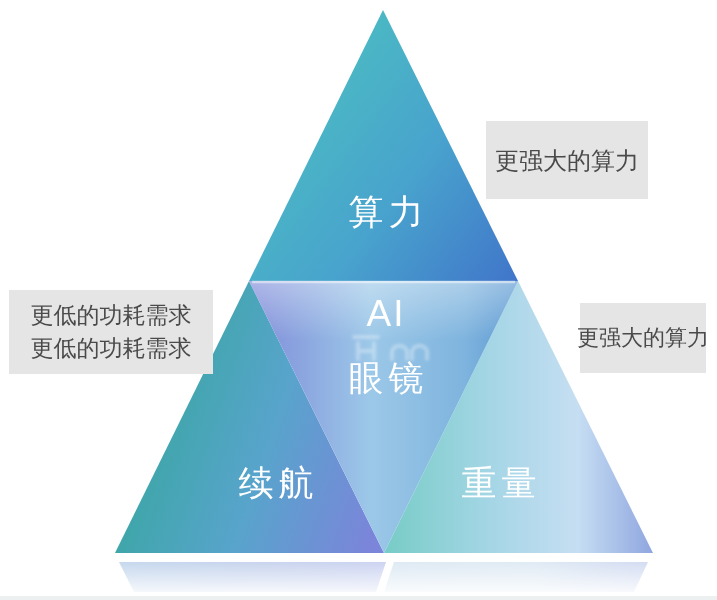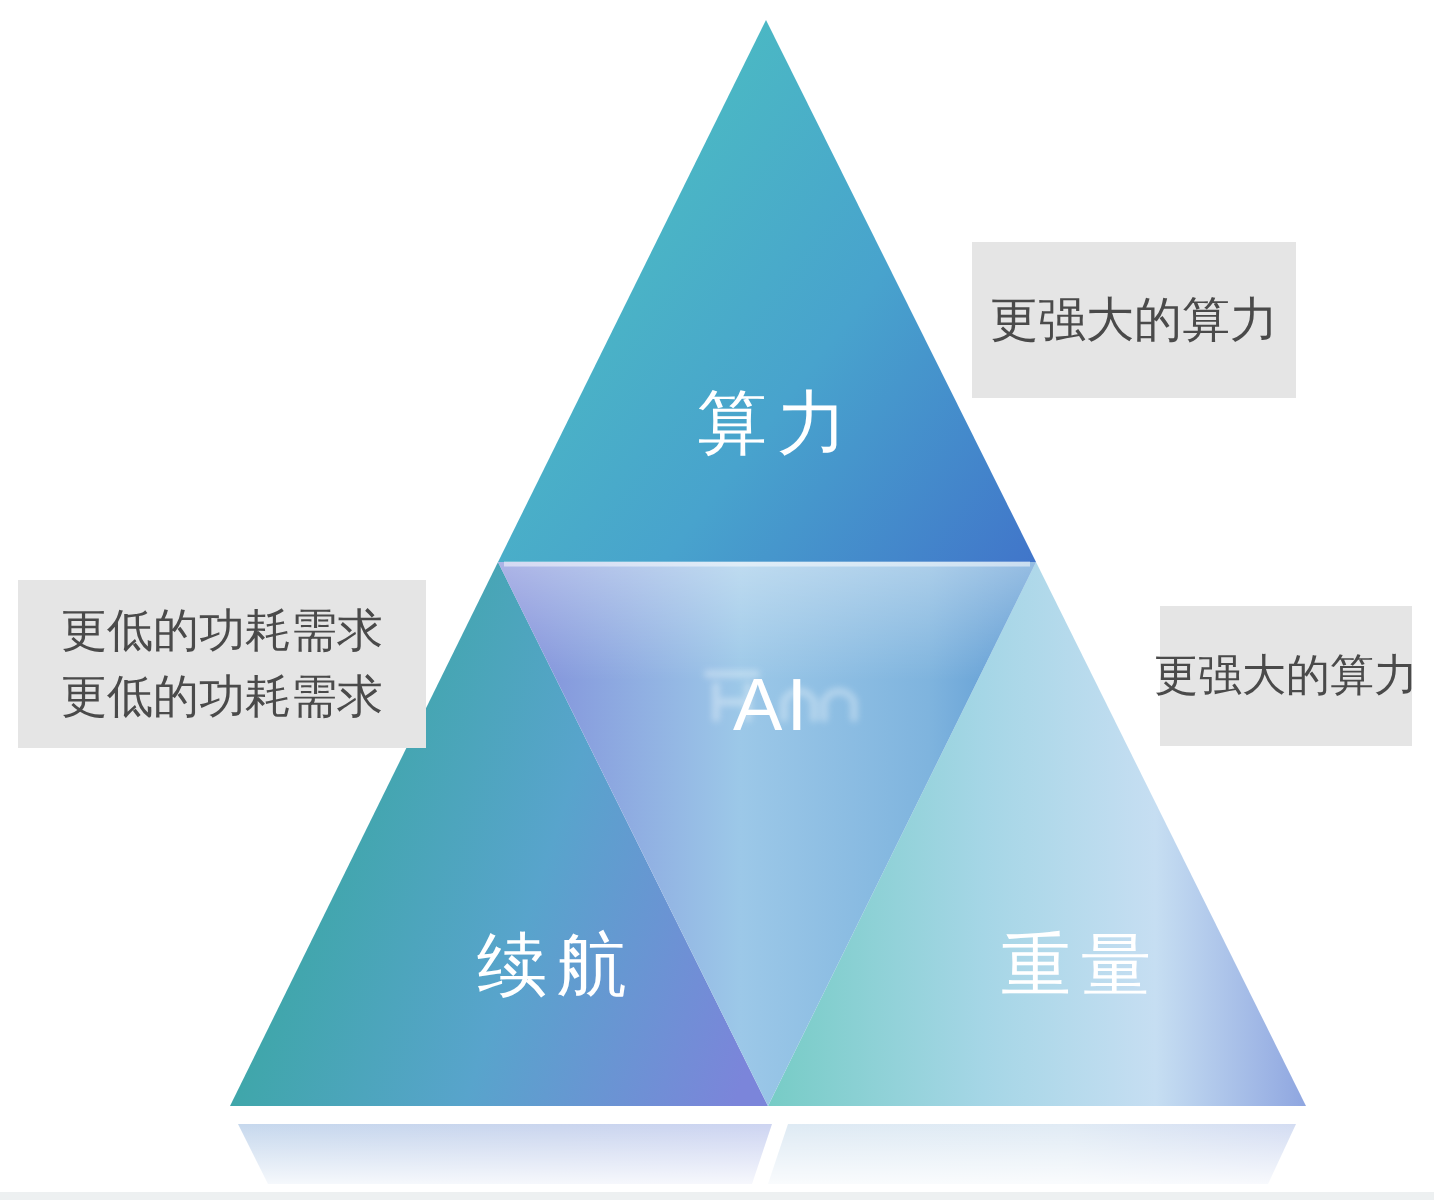--- a/index.html
+++ b/index.html
@@ -6,21 +6,21 @@
   .stage{
     position:relative;width:717px;height:600px;overflow:hidden;background:#ffffff;
     font-family:"Liberation Sans","DejaVu Sans",sans-serif;
   }
   .stage svg{position:absolute;left:0;top:0;}
   .pyr-label{
     position:absolute;transform:translate(-50%,-50%);
     color:#ffffff;font-size:35px;font-weight:500;letter-spacing:5px;
     white-space:nowrap;text-align:right;padding-left:5px;
   }
-  .pyr-label.latin{letter-spacing:2px;font-size:37px;padding-left:0;margin-top:39px;}
+  .pyr-label.latin{letter-spacing:2px;font-size:37px;padding-left:0;}
   .callout{
     position:absolute;background:#e5e5e5;color:#4a4a4a;
     display:flex;flex-direction:column;justify-content:center;align-items:center;
     text-align:center;font-weight:500;
   }
   .callout div{white-space:nowrap;}
   .callout-tr{left:486px;top:121px;width:162px;height:78px;font-size:24px;line-height:35px;}
   .callout-left{left:9px;top:290px;width:204px;height:84px;font-size:23px;line-height:33px;}
   .callout-right{left:580px;top:303px;width:126px;height:70px;font-size:22px;line-height:32px;}
   .ghost{
@@ -98,24 +98,25 @@
     <svg width="84" height="32" viewBox="0 0 84 32">
       <g stroke="#ffffff" stroke-width="4" fill="none" stroke-linecap="round">
         <path d="M6,6 H30"></path>
         <path d="M10,12 V28 M26,12 V28 M10,20 H26"></path>
         <path d="M44,28 v-8 a8,8 0 0 1 15,0 v8"></path>
         <path d="M64,28 v-8 a8,8 0 0 1 15,0 v8"></path>
       </g>
     </svg>
   </div>
 
+  <div class="pyr-label" style="left:386px;top:378px;">眼镜</div>
 
   <div class="pyr-label" style="left:252px;top:483px;margin-left:24px;">续航</div>
 
-  <div class="pyr-label" style="left:538px;top:483px;">重量</div>
+  <div class="pyr-label" style="left:499px;top:483px;">重量</div>
 
   <div class="callout callout-tr">
     <div>更强大的算力</div>
   </div>
 
   <div class="callout callout-left">
     <div>更低的功耗需求</div>
     <div>更低的功耗需求</div>
   </div>
 

